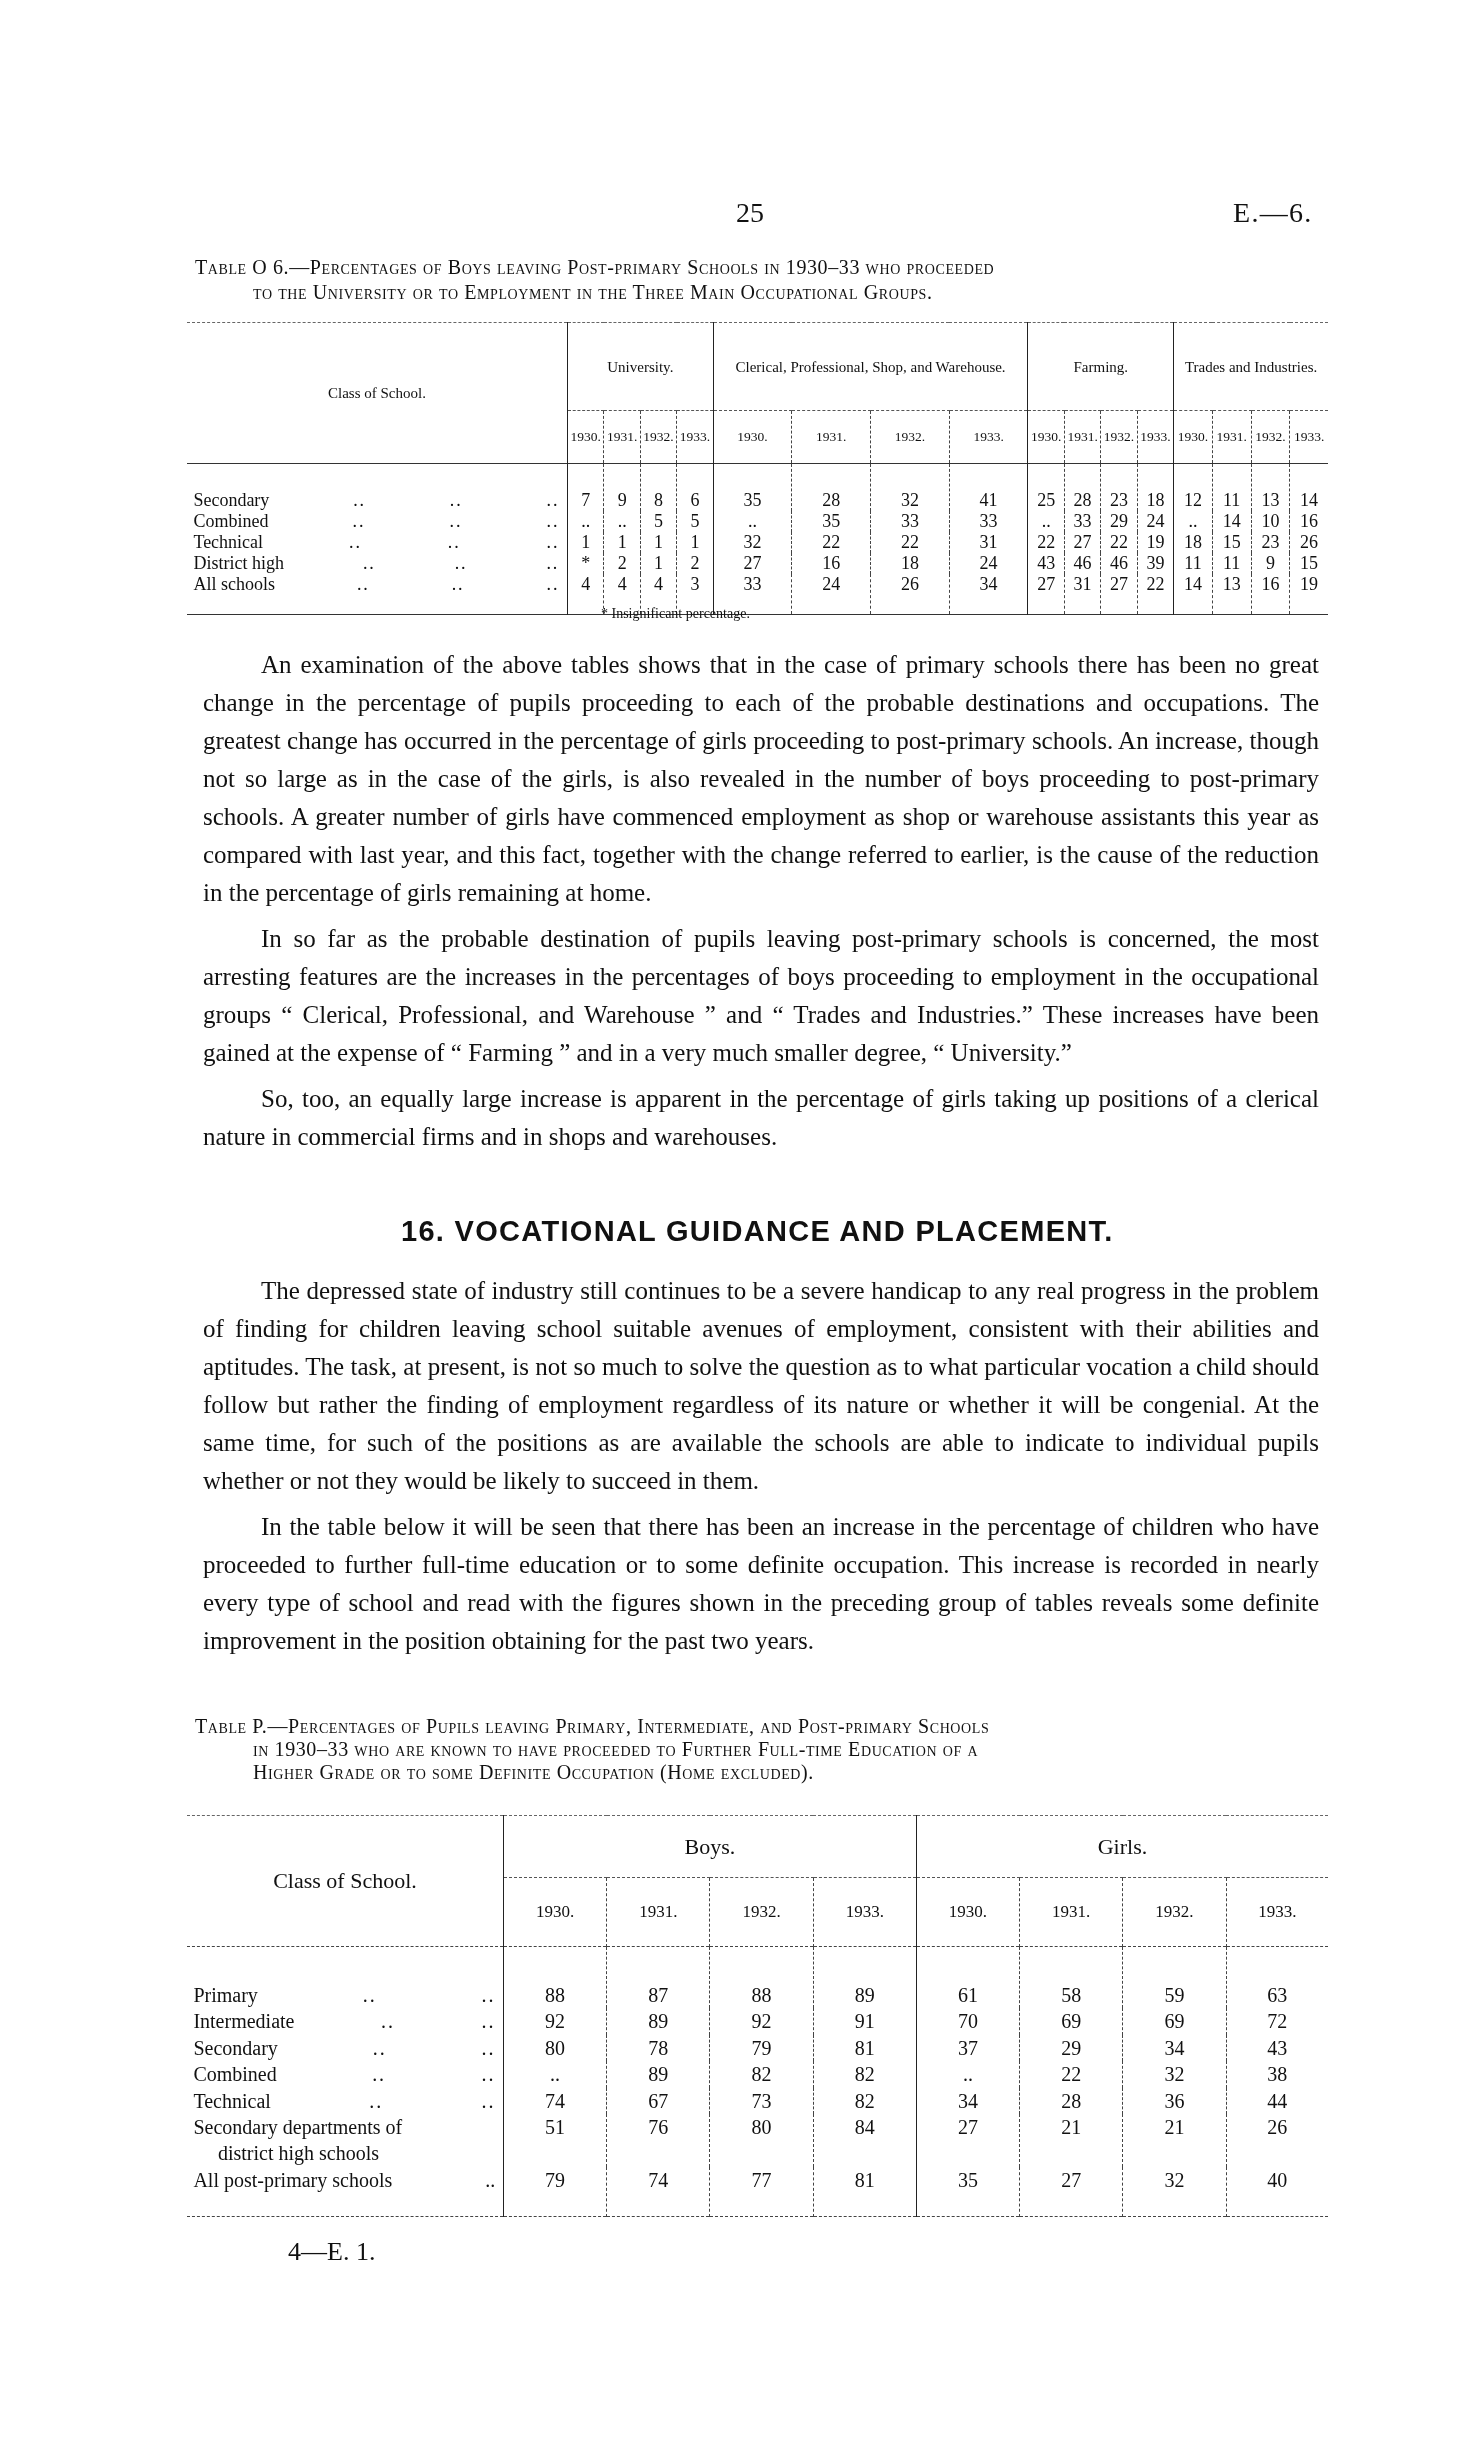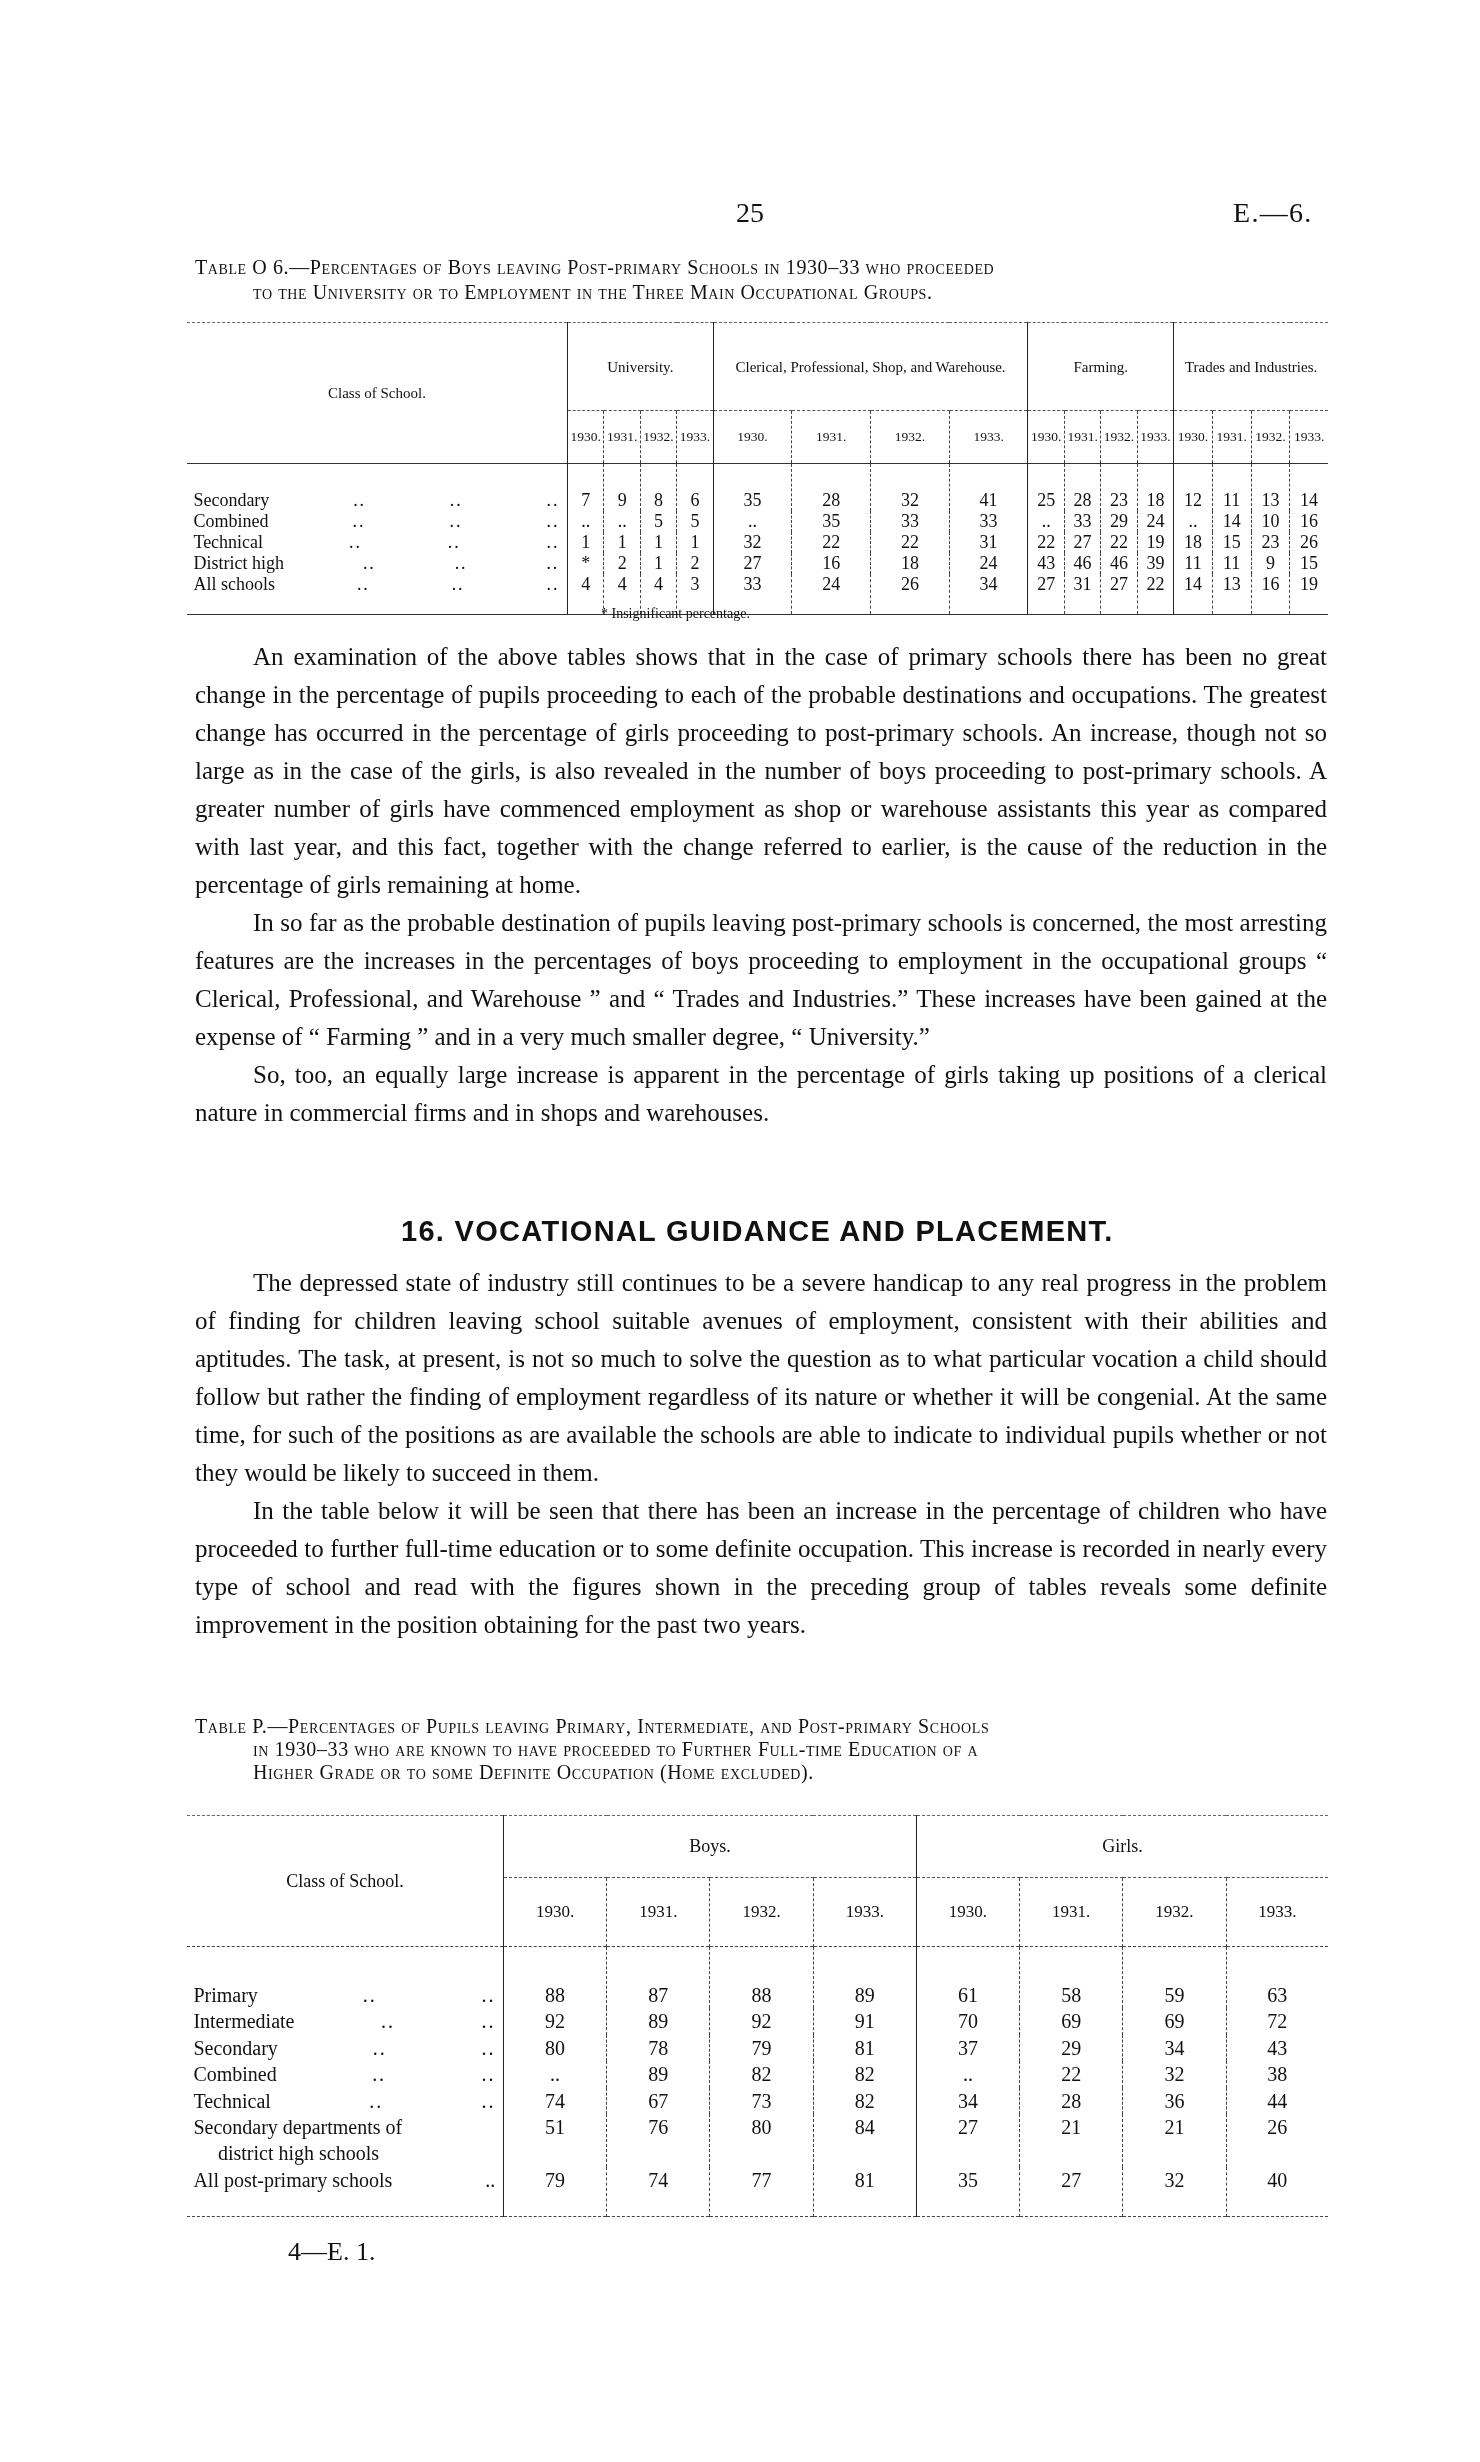--- a/index.html
+++ b/index.html
@@ -36,32 +36,32 @@
     #tO tbody tr:last-child td { padding-bottom: 19.3px; }
     .rowlabel { display: flex; justify-content: space-between; padding-right: 7.7px; }
     .rowlabel .dl { letter-spacing: 1.9px; }
 
     .footnote { position: absolute; top: 606px; left: 587px; font-size: 14px; }
 
     .para {
       position: absolute; left: 181px; width: 1132px; font-size: 25px; line-height: 38px;
       text-align: justify; margin: 0;
     }
-    .para p { margin: 0; text-indent: 58px; }
+    .para p { margin: 8px; text-indent: 58px; }
 
     .section-title {
       position: absolute; top: 1215px; left: 387px; font-size: 29px;
       font-family: Liberation Sans, sans-serif; font-weight: bold; letter-spacing: 1.3px;
     }
 
     
     #tP { left: 173px; top: 1815px; width: 1141px; }
     #tP thead { border-top: 1.3px dashed #666; border-bottom: 1.3px dashed #444; }
     #tP tbody { border-bottom: 1.3px dashed #444; }
-    #tP .hd-row1 th { height: 61px; font-size: 18px; }
+    #tP .hd-row1 th { height: 61px; font-size: 22px; }
     #tP .hd-row2 th { height: 68px; font-size: 17px; }
     #tP .cls-head { width: 316px; font-size: 17px; }
     #tP th.grp, #tP th.yr, #tP td.v { border-left: 1.3px solid #222; }
     #tP th.yr.dash, #tP td.v.dash { border-left: 0.6px dashed #444; }
     #tP .hd-row2 th.yr { border-top: 0.6px dashed #555; }
     #tP td { font-size: 20px; line-height: 26.4px; vertical-align: top; }
     #tP td.rl { text-align: left; padding-left: 6.4px; }
     #tP tbody tr:first-child td { padding-top: 35px; }
     #tP tbody tr:last-child td { padding-bottom: 22.6px; }
     .indent { padding-left: 24.5px; display: block; }

